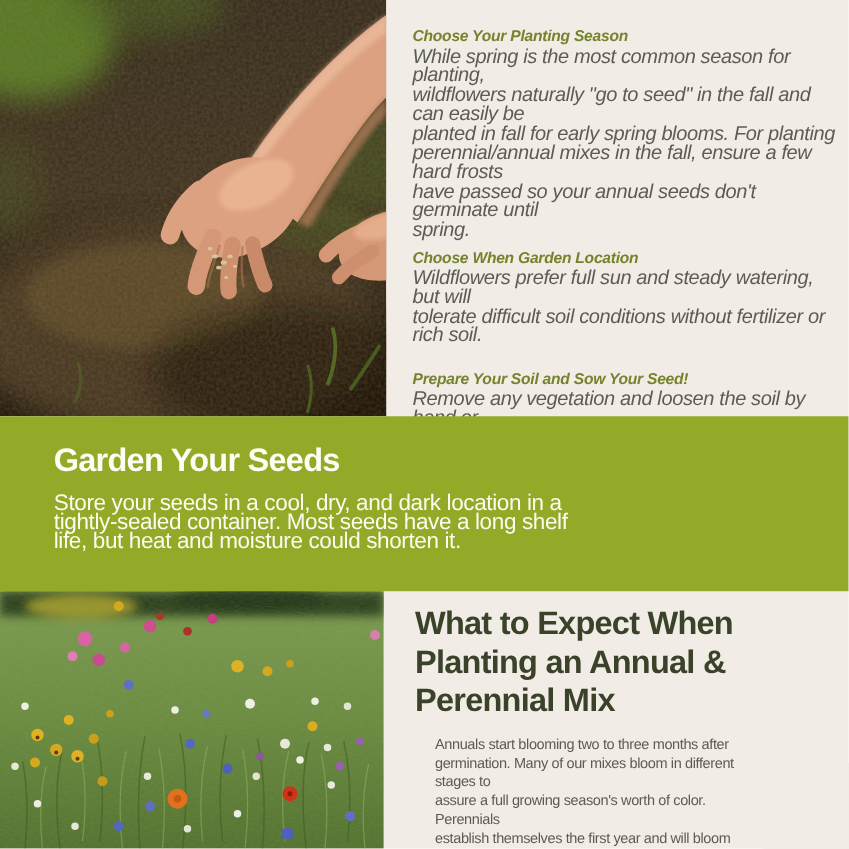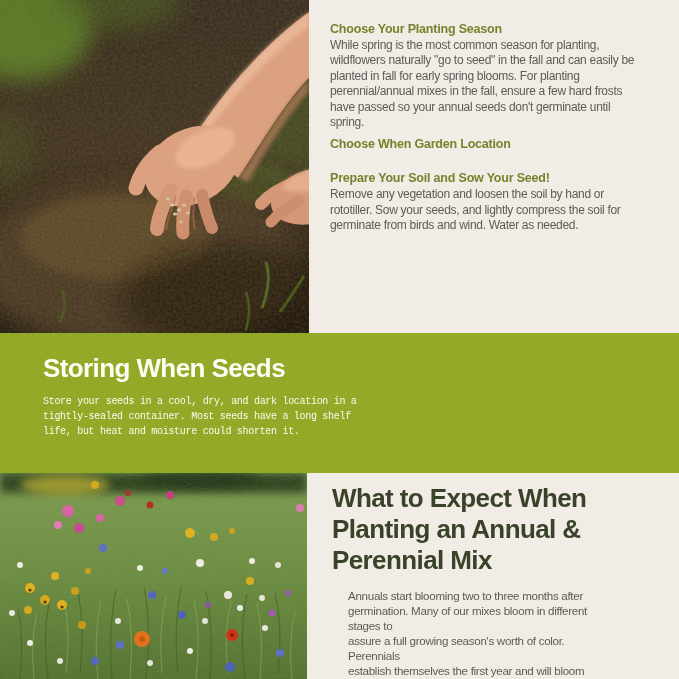--- a/index.html
+++ b/index.html
@@ -12,38 +12,38 @@
   .photo-soil{position:absolute;left:0;top:0;width:309px;height:333px;}
   .photo-meadow{position:absolute;left:0;top:473px;width:307px;height:206px;}
   .photo-soil svg,.photo-meadow svg,.jars svg{display:block;width:100%;height:100%;}
   
   .panel-tr{position:absolute;left:309px;top:0;width:370px;height:333px;
     box-sizing:border-box;padding:13px 6px 0 21px;}
   .big-title{
     margin:0;color:#3a432a;font-size:26px;line-height:33px;font-weight:bold;
     letter-spacing:-0.6px;white-space:pre-line;
   }
-  .sec{margin-top:8px;}
+  .sec{margin-top:8px;font-style:italic;}
   .sec .sec-head{
     margin:0;color:#75832d;font-size:12.5px;line-height:15px;font-weight:bold;
     letter-spacing:-0.2px;
   }
   .sec .sec-body{
-    margin:1px 0 0 0;color:#5c5c57;font-size:12px;line-height:15.4px;
+    margin:1px 0 0 0;color:#5c5c57;font-size:16px;line-height:15.4px;
     letter-spacing:-0.3px;white-space:pre-line;
   }
   .sec1{margin-top:9px;}
   .sec2{margin-top:7px;}
   .sec3{margin-top:19px;}
   
   .band{position:absolute;left:0;top:333px;width:679px;height:140px;background:#93aa28;}
   .band-inner{position:absolute;left:43px;top:19px;color:#fdfdf3;}
   .band-title{margin:0;font-size:26px;line-height:32px;font-weight:bold;letter-spacing:-0.6px;}
-  .band-body{margin:11px 0 0 0;font-size:10px;line-height:14.8px;letter-spacing:-0.3px;
-    white-space:pre-line;color:#fbfbef;font-family:Liberation Mono, monospace;}
+  .band-body{margin:11px 0 0 0;font-size:18px;line-height:14.8px;letter-spacing:-0.3px;
+    white-space:pre-line;color:#fbfbef;}
   
   .panel-br{position:absolute;left:307px;top:473px;width:300px;height:206px;
     box-sizing:border-box;padding:10px 8px 0 25px;}
   .big-title.br{line-height:31px;}
   .br-body{
     margin:12px 0 0 16px;color:#5c5c57;font-size:11.6px;line-height:15px;
     letter-spacing:-0.3px;white-space:pre-line;
   }
 </style>
 </head>
@@ -128,32 +128,34 @@
       <h3 class="sec-head">Choose Your Planting Season</h3>
       <p class="sec-body">While spring is the most common season for planting,
 wildflowers naturally "go to seed" in the fall and can easily be
 planted in fall for early spring blooms. For planting
 perennial/annual mixes in the fall, ensure a few hard frosts
 have passed so your annual seeds don't germinate until
 spring.</p>
     </div>
     <div class="sec sec2">
       <h3 class="sec-head">Choose When Garden Location</h3>
+      <p class="sec-body">Wildflowers prefer full sun and steady watering, but will
+tolerate difficult soil conditions without fertilizer or rich soil.</p>
     </div>
     <div class="sec sec3">
       <h3 class="sec-head">Prepare Your Soil and Sow Your Seed!</h3>
       <p class="sec-body">Remove any vegetation and loosen the soil by hand or
 rototiller. Sow your seeds, and lightly compress the soil for
 germinate from birds and wind. Water as needed.</p>
     </div>
   </div>
 
   <div class="band">
     <div class="band-inner">
-      <h2 class="band-title">Storing When Seeds</h2>
+      <h2 class="band-title">Garden Your Seeds</h2>
       <p class="band-body">Store your seeds in a cool, dry, and dark location in a
 tightly-sealed container. Most seeds have a long shelf
 life, but heat and moisture could shorten it.</p>
     </div>
 
   </div>
 
   <div class="photo-meadow">
     <svg viewBox="0 0 307 206" preserveAspectRatio="none">
       <defs>

